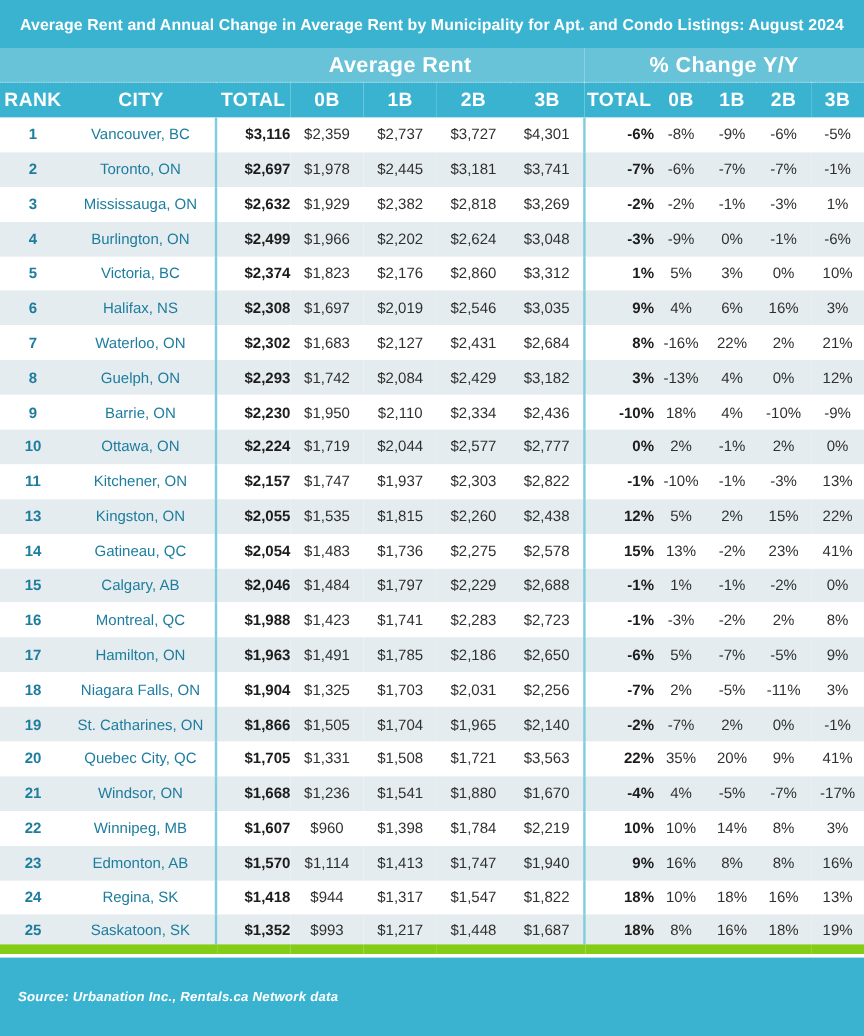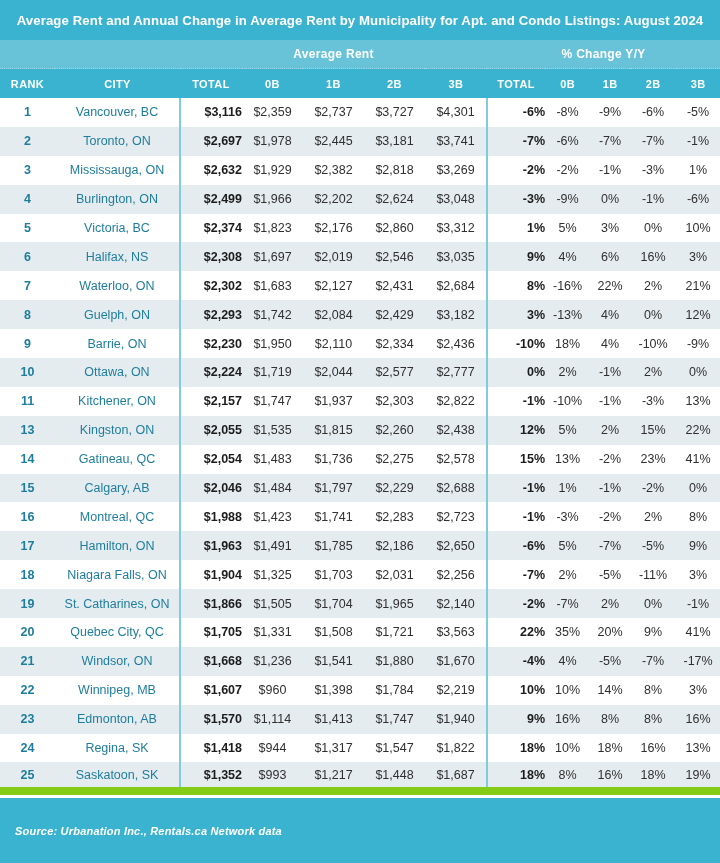--- a/index.html
+++ b/index.html
@@ -19,25 +19,25 @@
   .title-bar h1 {
     margin: 0; color: #ffffff; font-size: 13.2px; font-weight: bold; letter-spacing: .1px;
   }
 
   
   table { width: 720px; border-collapse: collapse; table-layout: fixed; flex: 0 0 auto; }
   th, td { padding: 0; text-align: center; vertical-align: middle; }
 
   tr.group-row th {
     height: 28px; background: #68c2d8; color: #ffffff;
-    font-size: 12px; font-weight: bold; letter-spacing: .3px;
+    font-size: 18px; font-weight: bold; letter-spacing: .3px;
   }
   tr.col-row th {
     height: 29px; background: #3ab3d1; color: #ffffff;
-    font-size: 11px; font-weight: bold; letter-spacing: .4px;
+    font-size: 16px; font-weight: bold; letter-spacing: .4px;
     border-top: 1px dotted rgba(255,255,255,.35);
   }
 
   tbody tr { height: 28.9px; background: #ffffff; }
   tbody tr:nth-child(even) { background: #e5ecef; }
   tbody tr:last-child td { border-bottom: 8px solid #84cc16; }
 
   td { font-size: 12.5px; color: #303030; }
   .c-rank { color: #1e7d9e; font-weight: bold; }
   .c-city { color: #1e7d9e; margin-top: 32px; }

